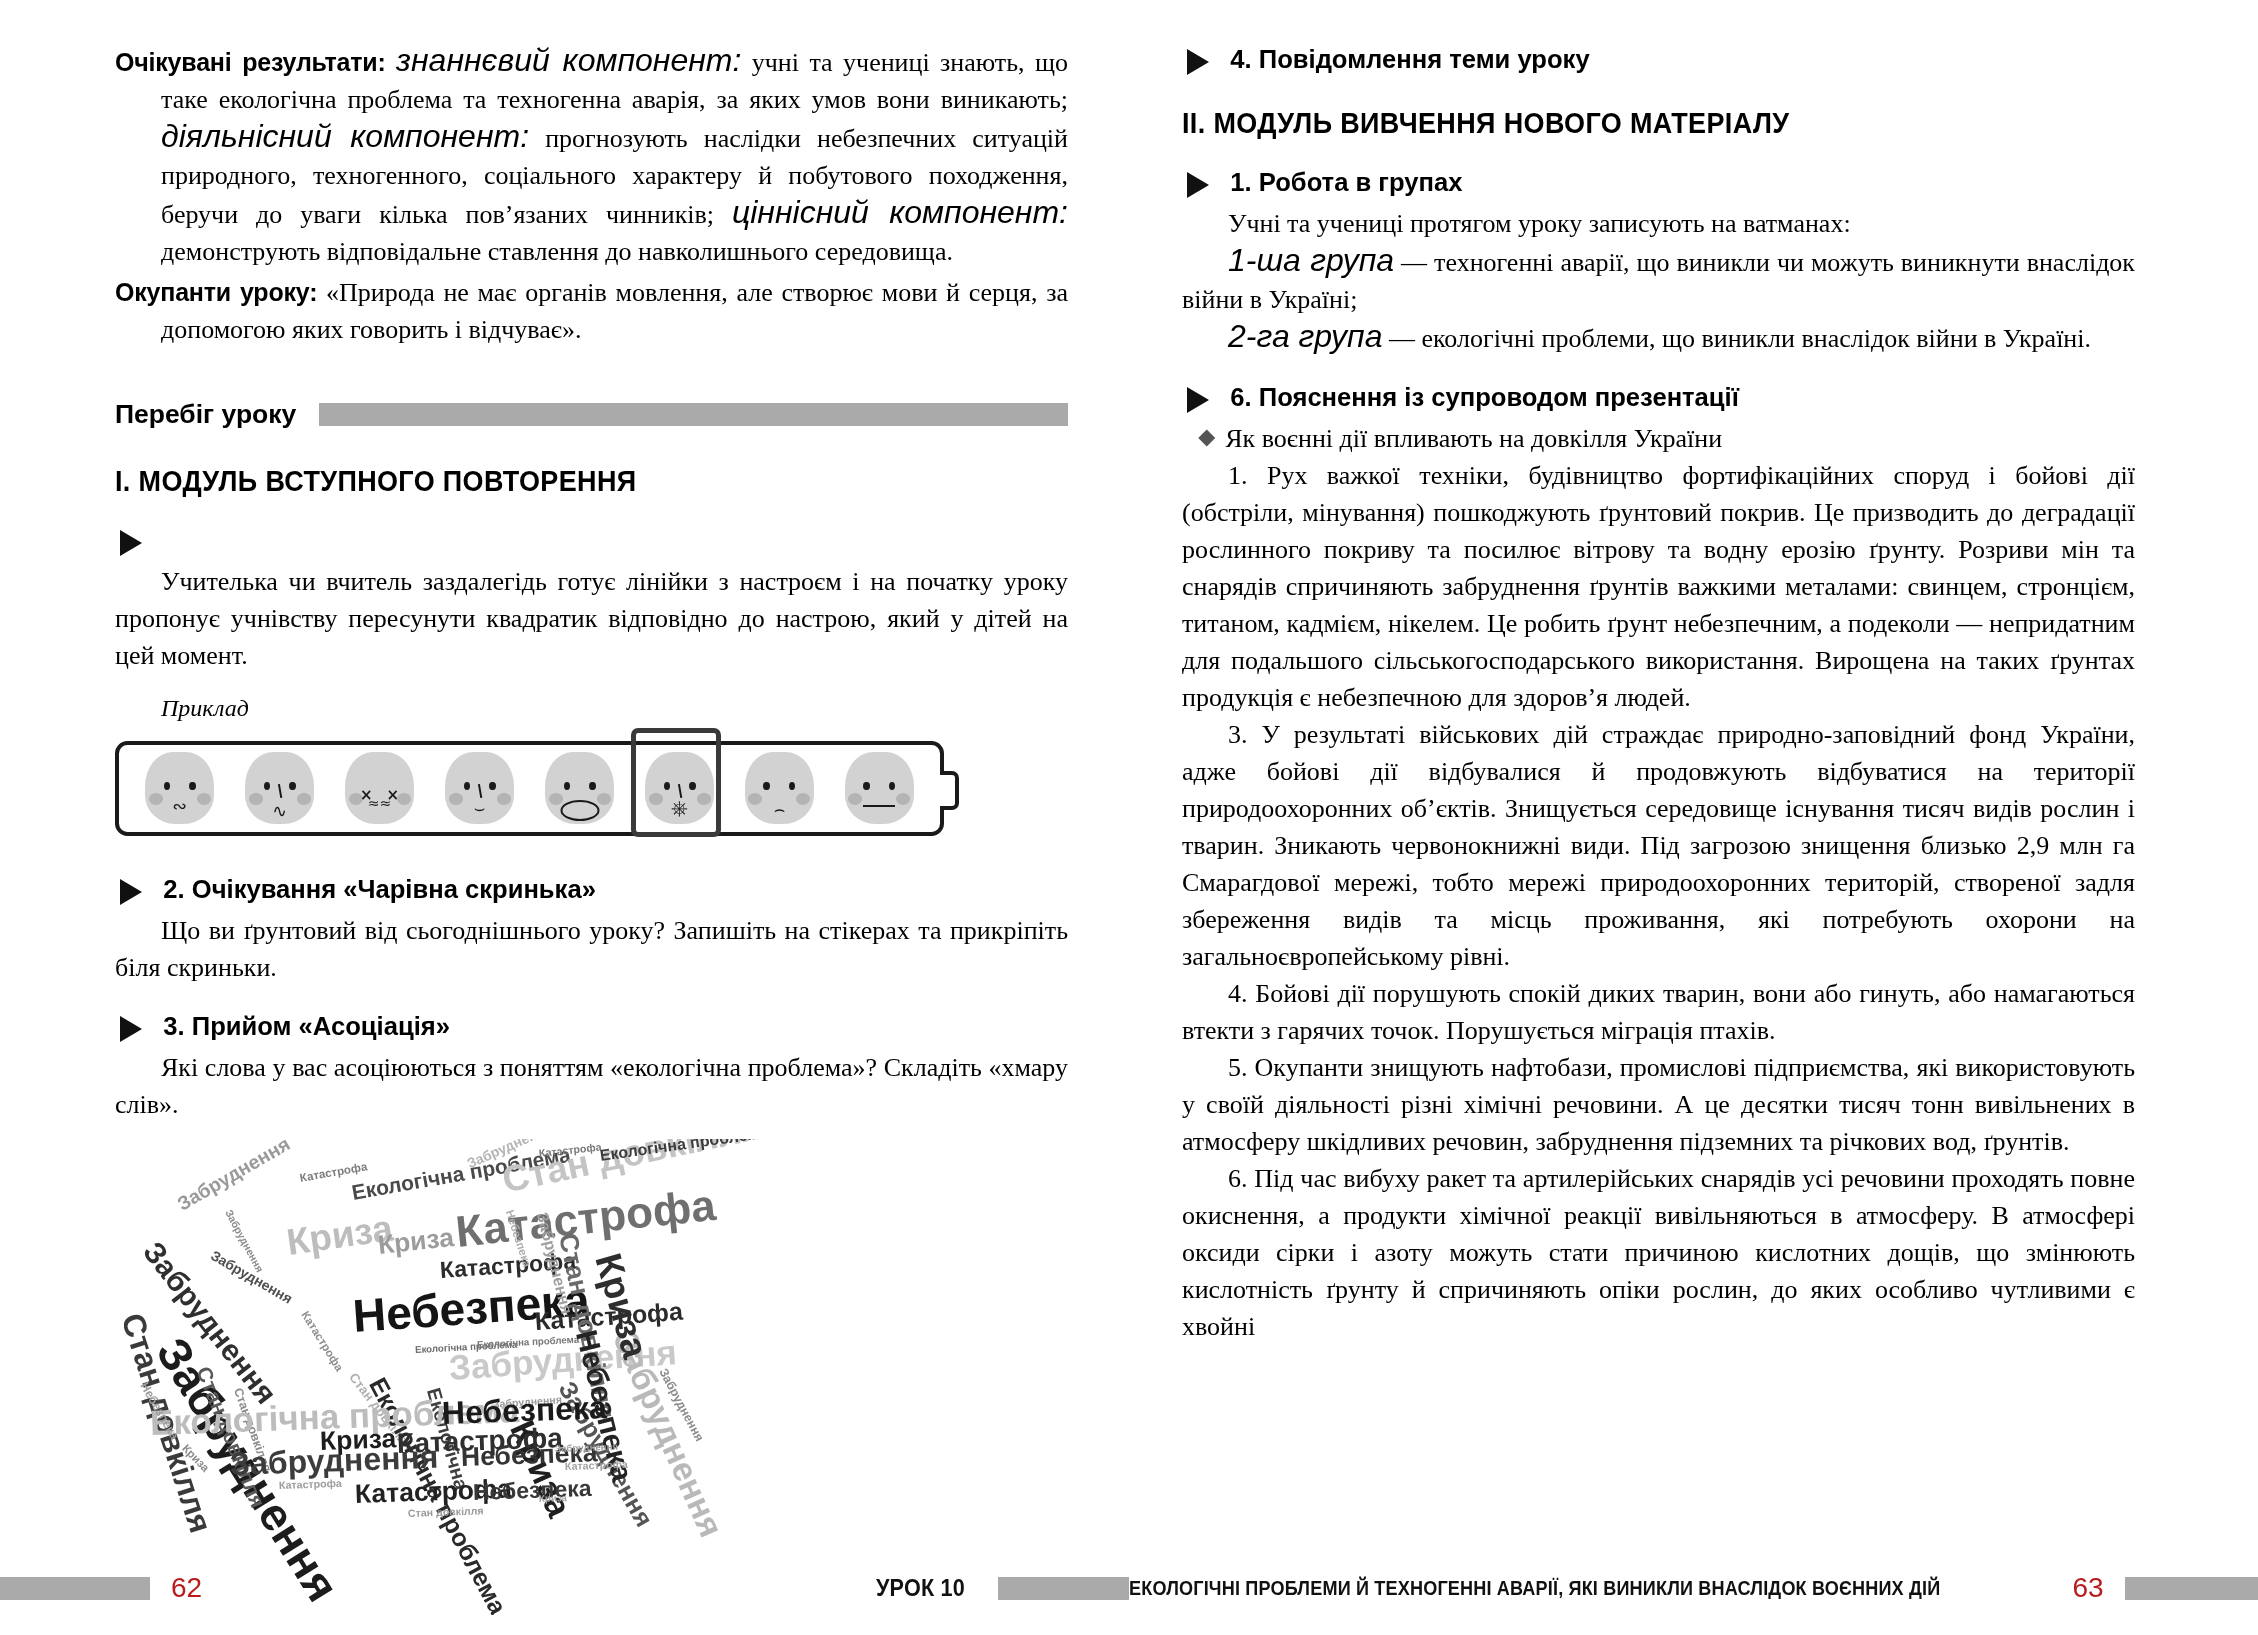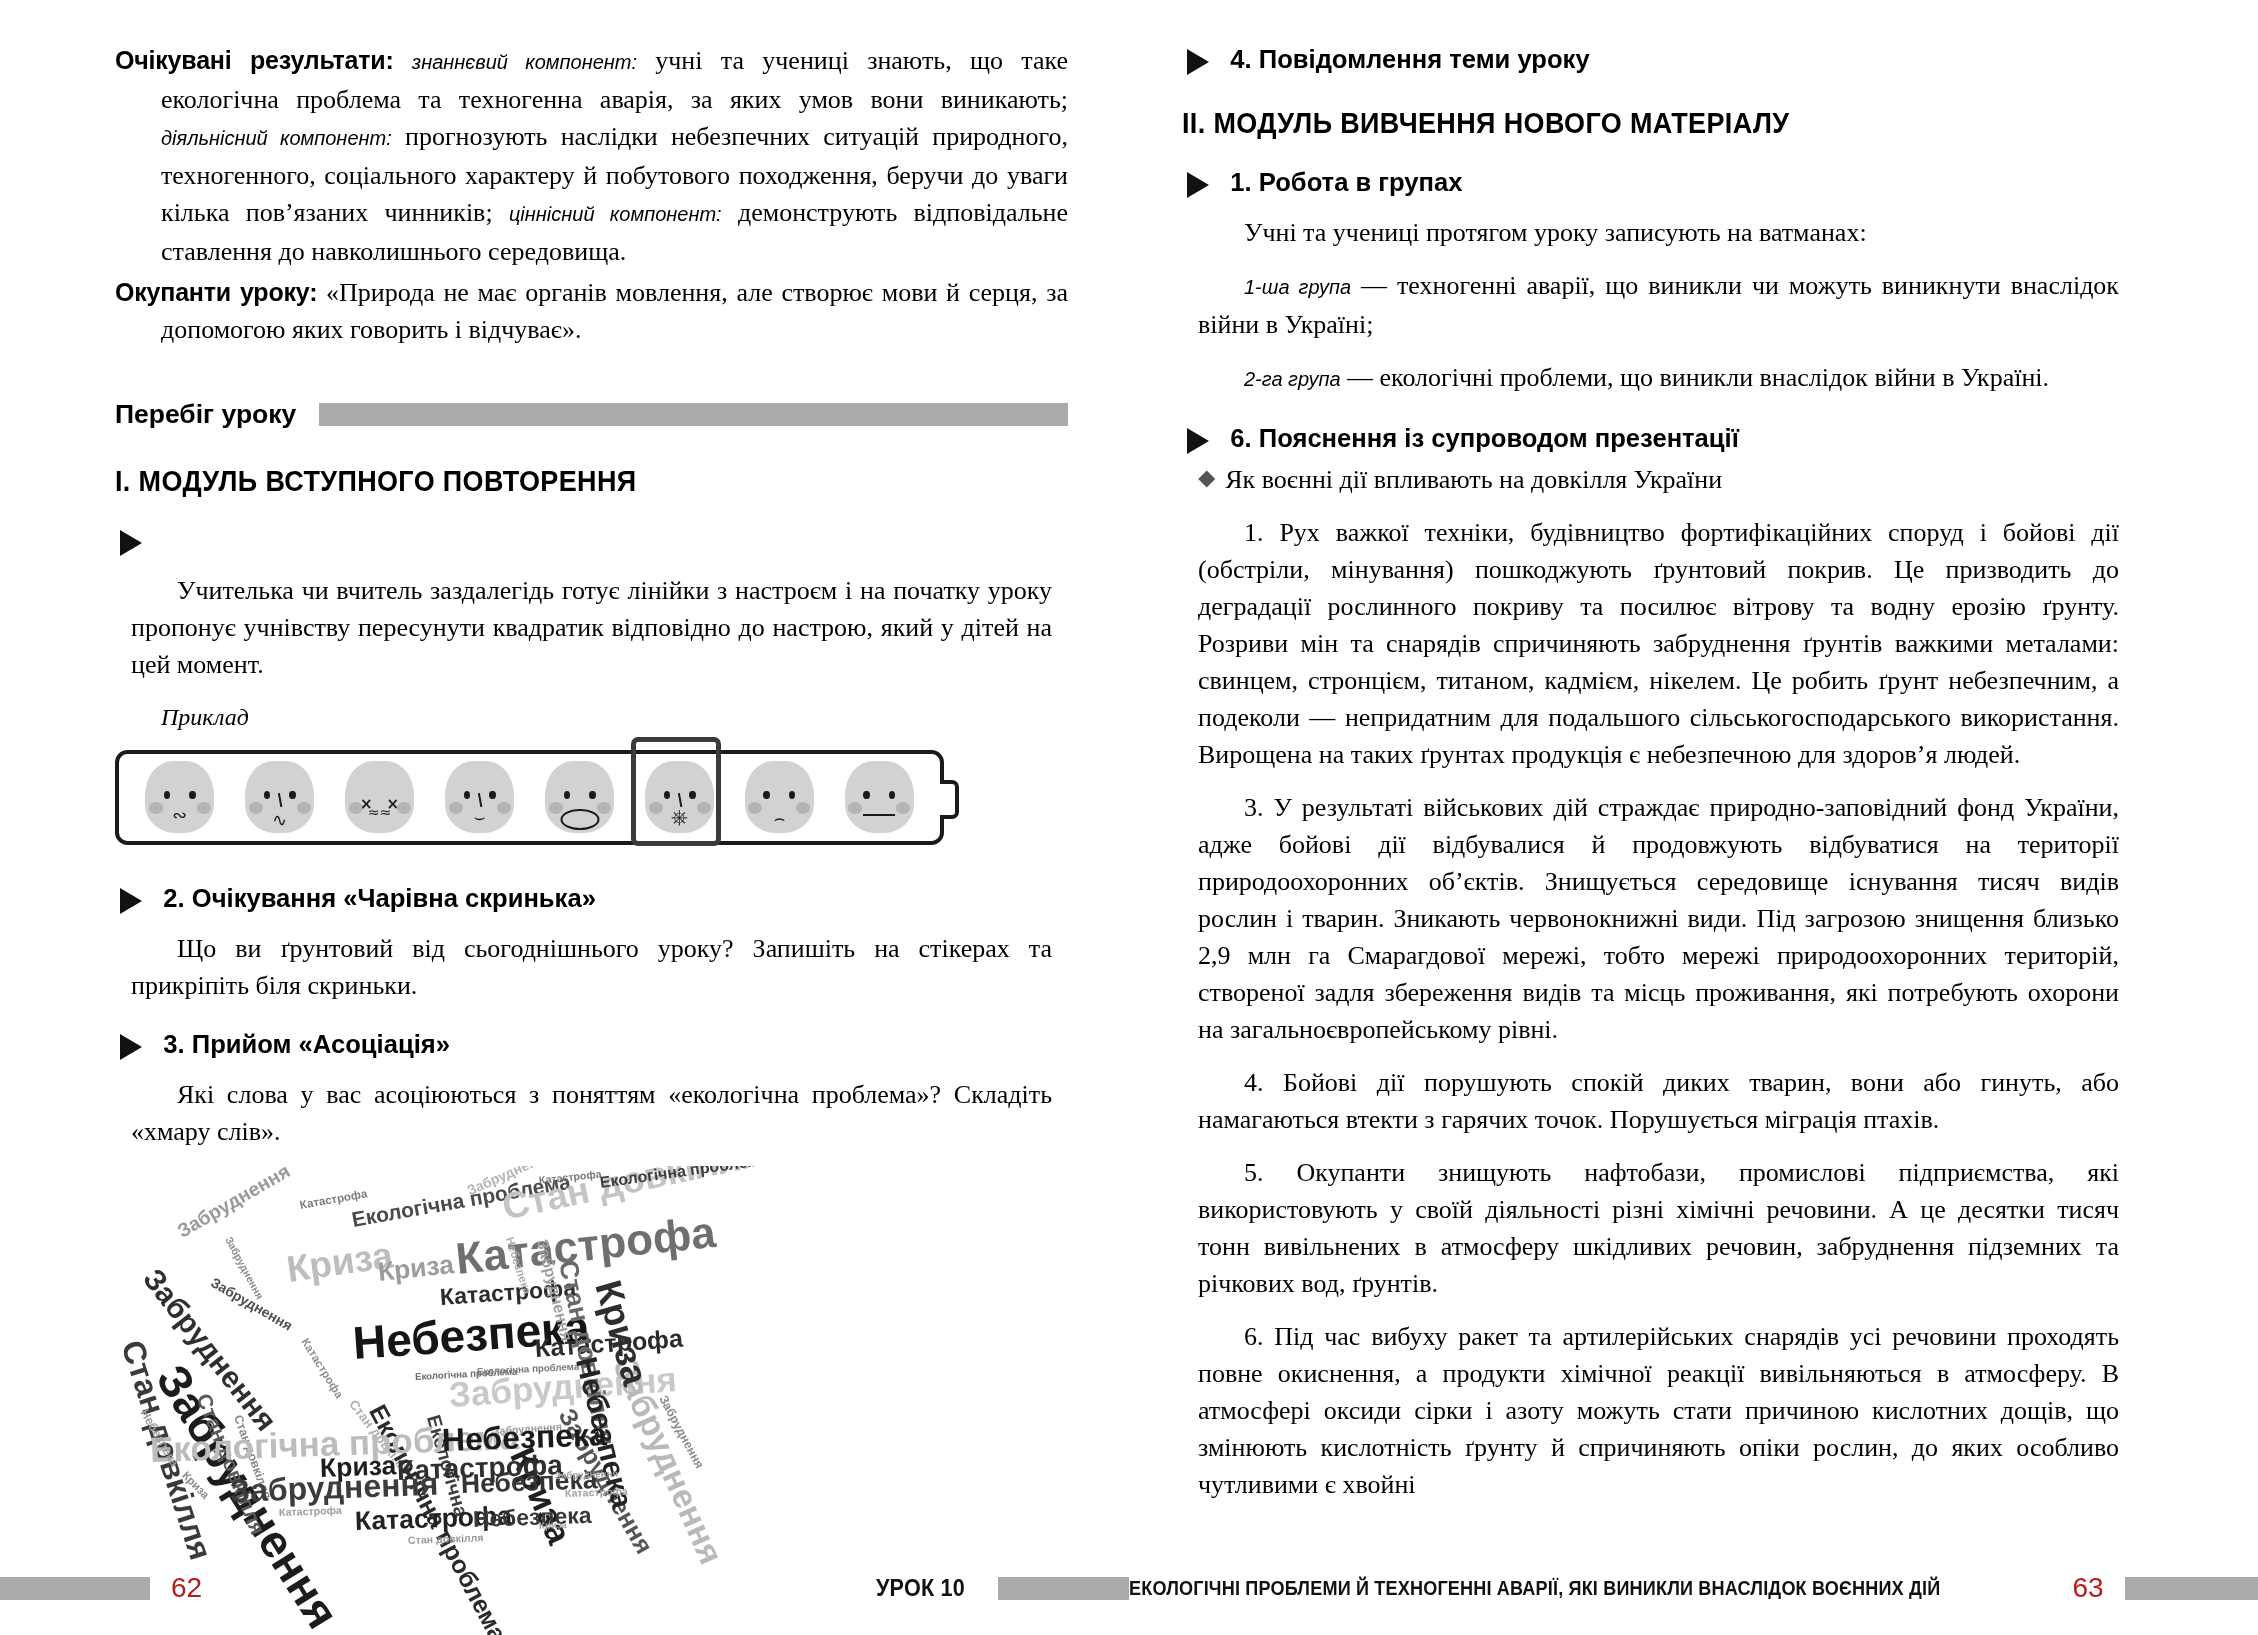--- a/index.html
+++ b/index.html
@@ -36,41 +36,41 @@
     width: 953px;
     font-size: 26px;
     line-height: 37px;
     text-align: justify;
     text-justify: inter-word;
     hyphens: manual;
   }
 
   
   p.para {
-    margin: 16px;
+    margin: 0;
     text-indent: 46px;
     text-align: justify;
   }
   p.hang {
     margin: 0;
     padding-left: 46px;
     text-indent: -46px;
     text-align: justify;
   }
 
   .b-sans {
     font-family: "Liberation Sans", "DejaVu Sans", sans-serif;
     font-weight: bold;
     font-size: 25px;
     letter-spacing: -0.2px;
   }
   .ital-sans {
     font-family: "Liberation Sans", "DejaVu Sans", sans-serif;
     font-style: italic;
-    font-size: 20px;
+    font-size: 32px;
   }
 
   
   .barhead {
     display: flex;
     align-items: center;
     margin: 48px 0 30px 0;
   }
   .barhead .label {
     font-family: "Liberation Sans", "DejaVu Sans", sans-serif;

